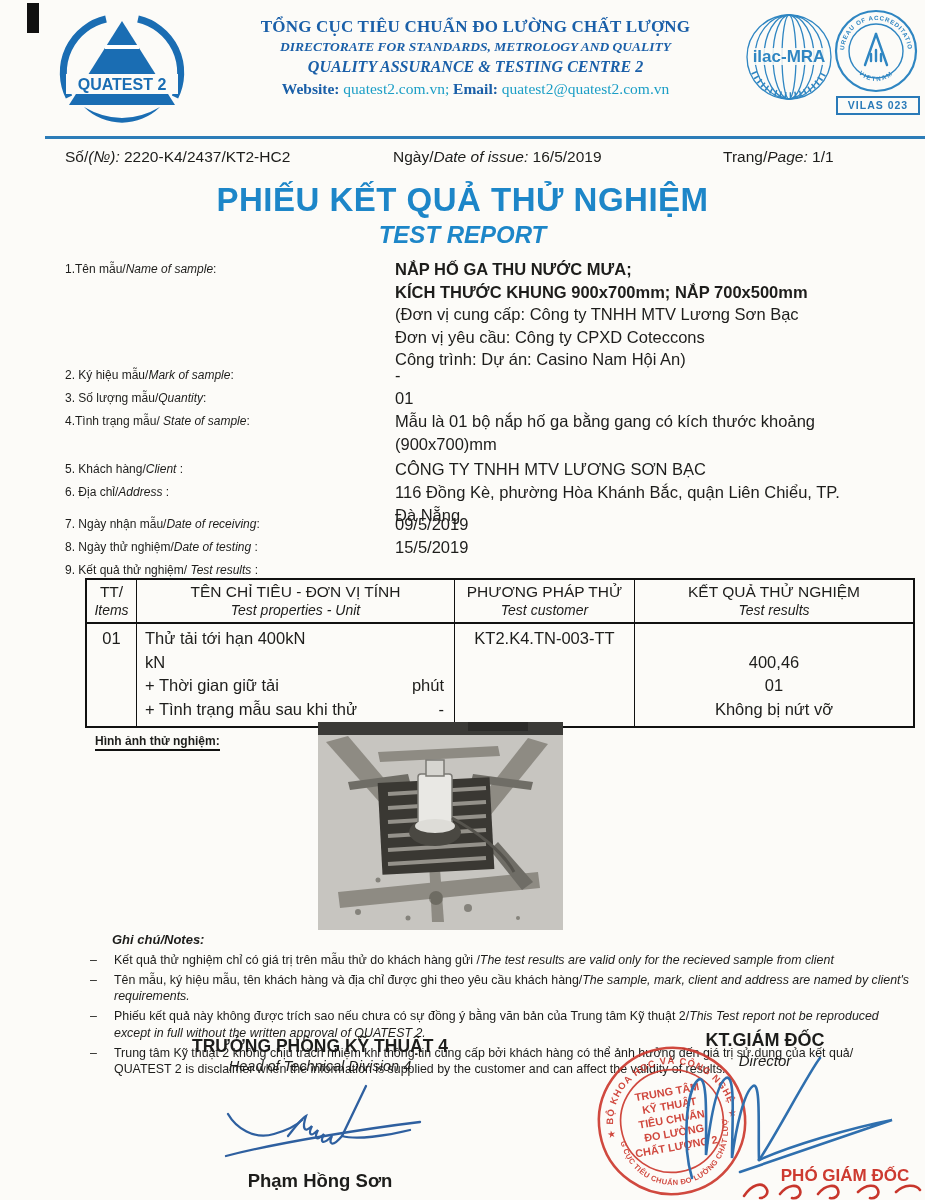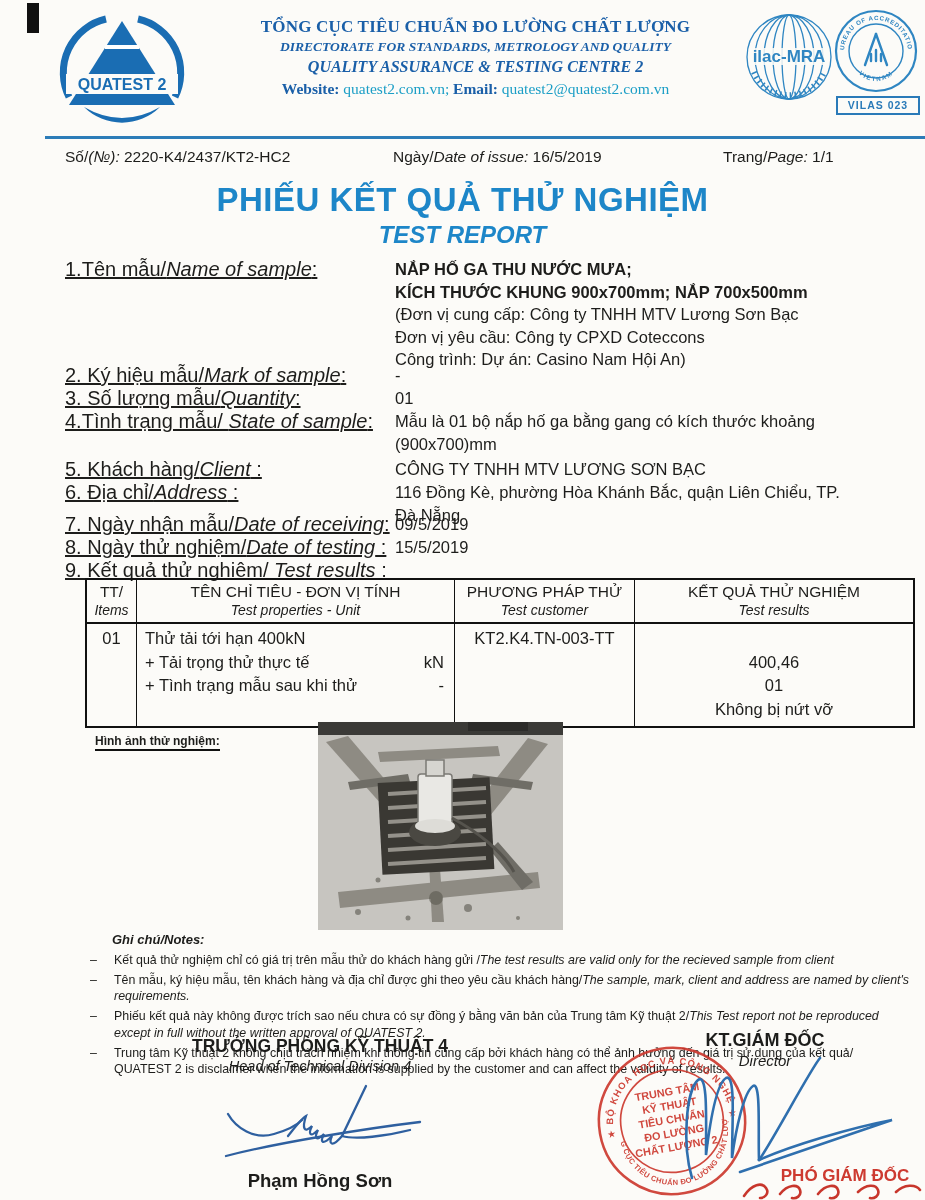--- a/index.html
+++ b/index.html
@@ -26,21 +26,21 @@
   
   .meta{top:148px;font-size:15.5px;}
   .meta .en{font-style:italic;}
   .m1{left:65px;} .m2{left:393px;} .m3{left:723px;}
   
   .doc-title{left:0;top:181px;width:925px;text-align:center;color:var(--title);
              font-size:33px;font-weight:bold;letter-spacing:.5px;}
   .doc-sub{left:0;top:221px;width:925px;text-align:center;color:var(--title);
            font-size:24px;font-weight:bold;font-style:italic;}
   
-  .lbl{left:65px;width:328px;font-size:20px;line-height:22px;text-decoration:underline;}
+  .lbl{left:65px;width:328px;font-size:12px;line-height:22px;}
   .lbl .en{font-style:italic;}
   .val{left:395px;width:515px;font-size:16.5px;line-height:22.5px;}
   .bold{font-weight:bold;}
   .r1{top:258px;} .v1{top:258px;}
   .r2{top:364px;} .v2{top:364px;}
   .r3{top:387px;} .v3{top:387px;}
   .r4{top:410px;} .v4{top:410px;}
   .r5{top:458px;} .v5{top:458px;}
   .r6{top:481px;} .v6{top:481px;}
   .r7{top:513px;} .v7{top:513px;}
@@ -253,22 +253,25 @@
   <div class="rt-row rt-body">
     <div class="rt-c c1">
       <div class="bline">01</div>
     </div>
     <div class="rt-c c2">
       <div class="bline">
           <span class="nm">Thử tải tới hạn 400kN</span>
           <span></span>
         </div>
       <div class="bline">
-          <span class="nm">+ Tải trọng thử thực tế</span>
           <span>kN</span>
+        </div>
+      <div class="bline">
+          <span class="nm">+ Thời gian giữ tải</span>
+          <span>phút</span>
         </div>
       <div class="bline">
           <span class="nm">+ Tình trạng mẫu sau khi thử</span>
           <span>-</span>
         </div>
     </div>
     <div class="rt-c c3">
       <div class="bline">KT2.K4.TN-003-TT</div>
     </div>
     <div class="rt-c c4">

